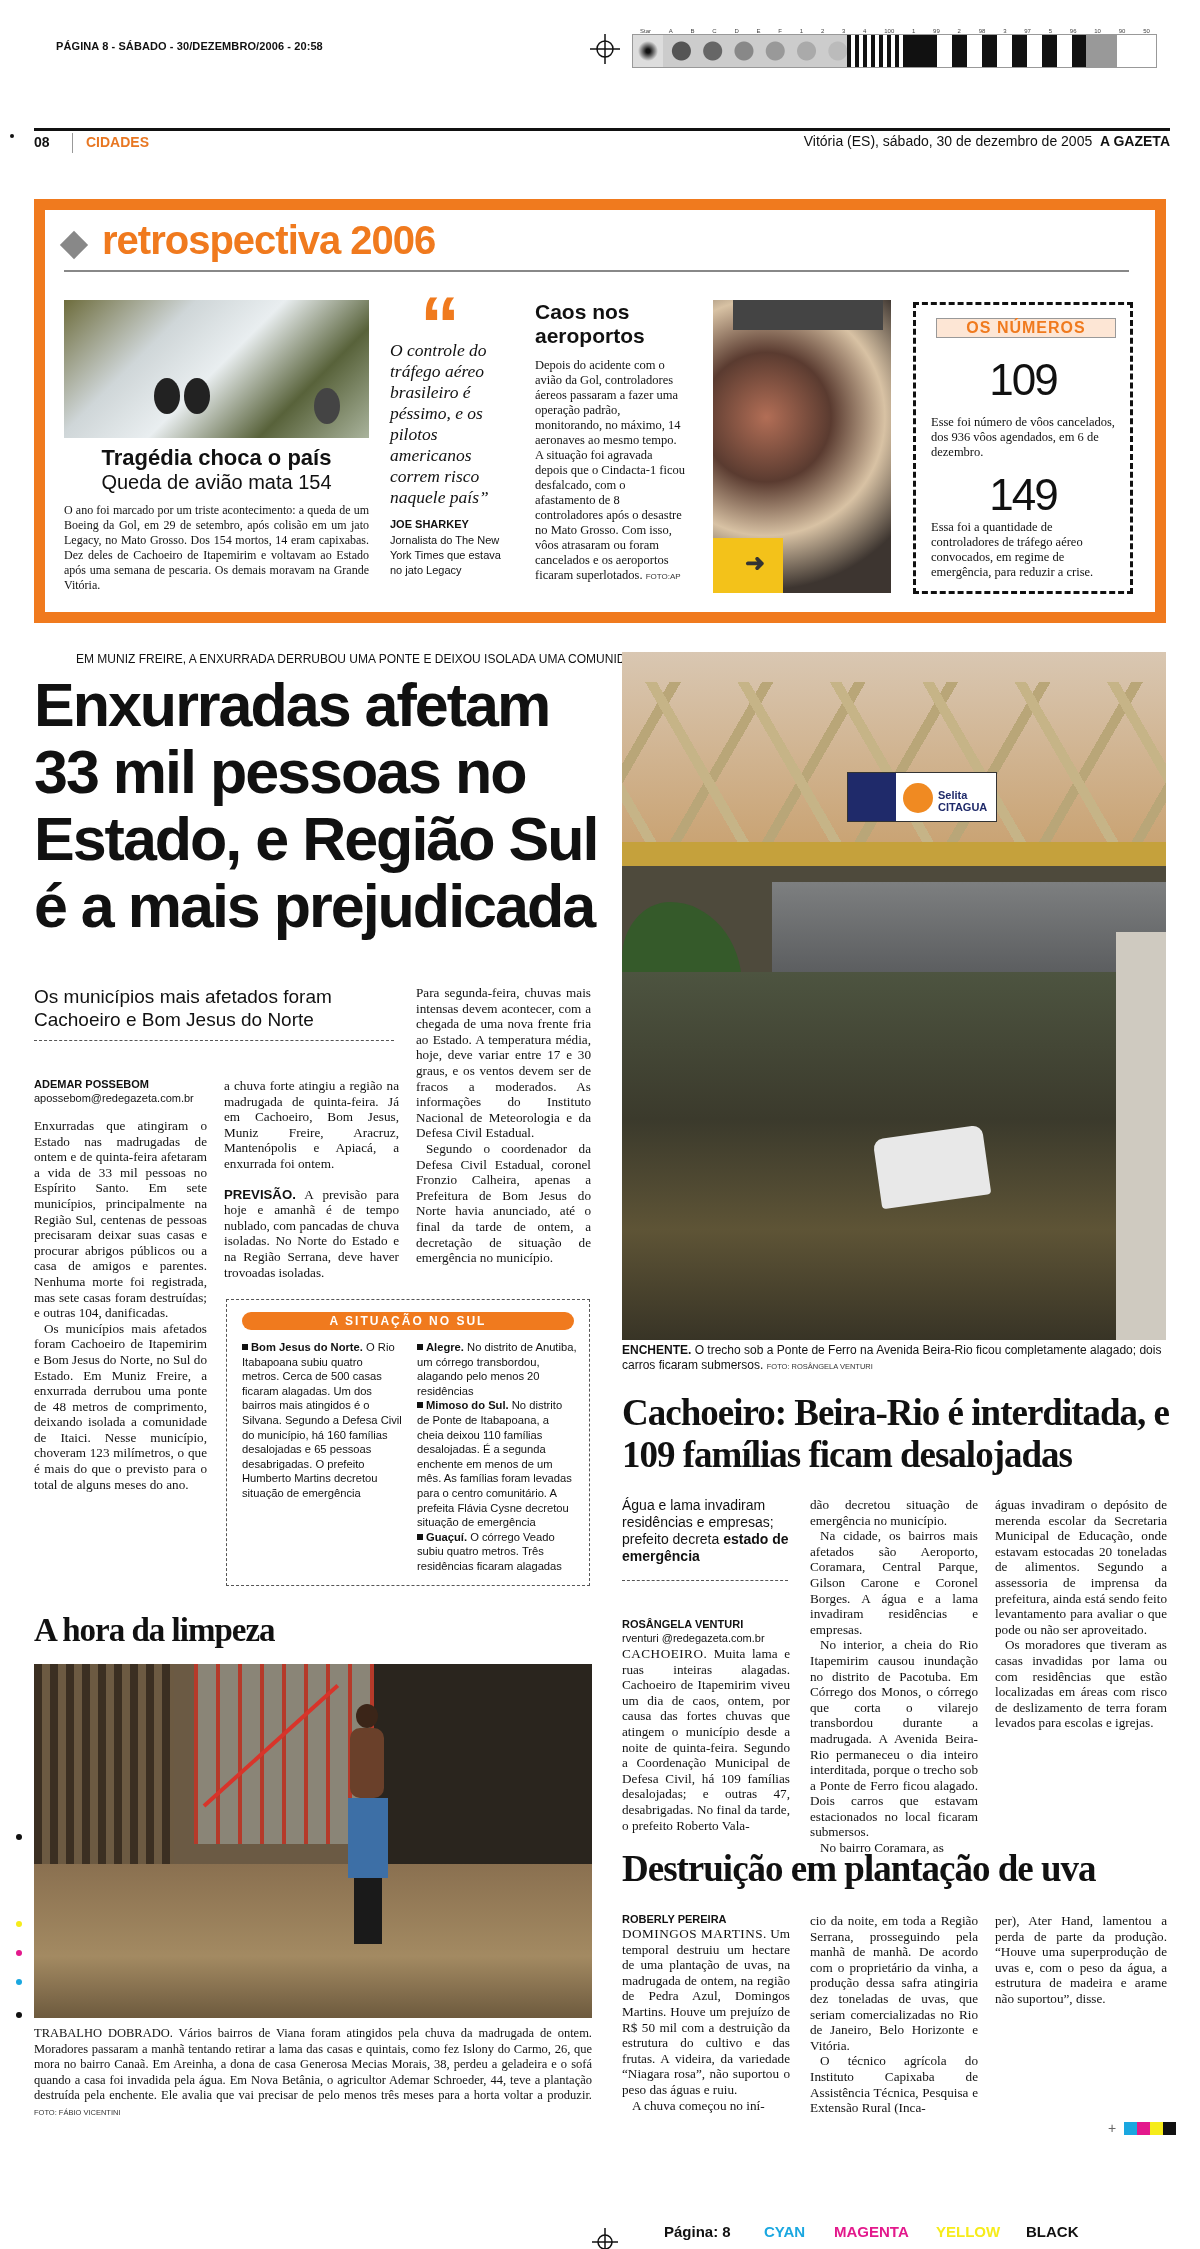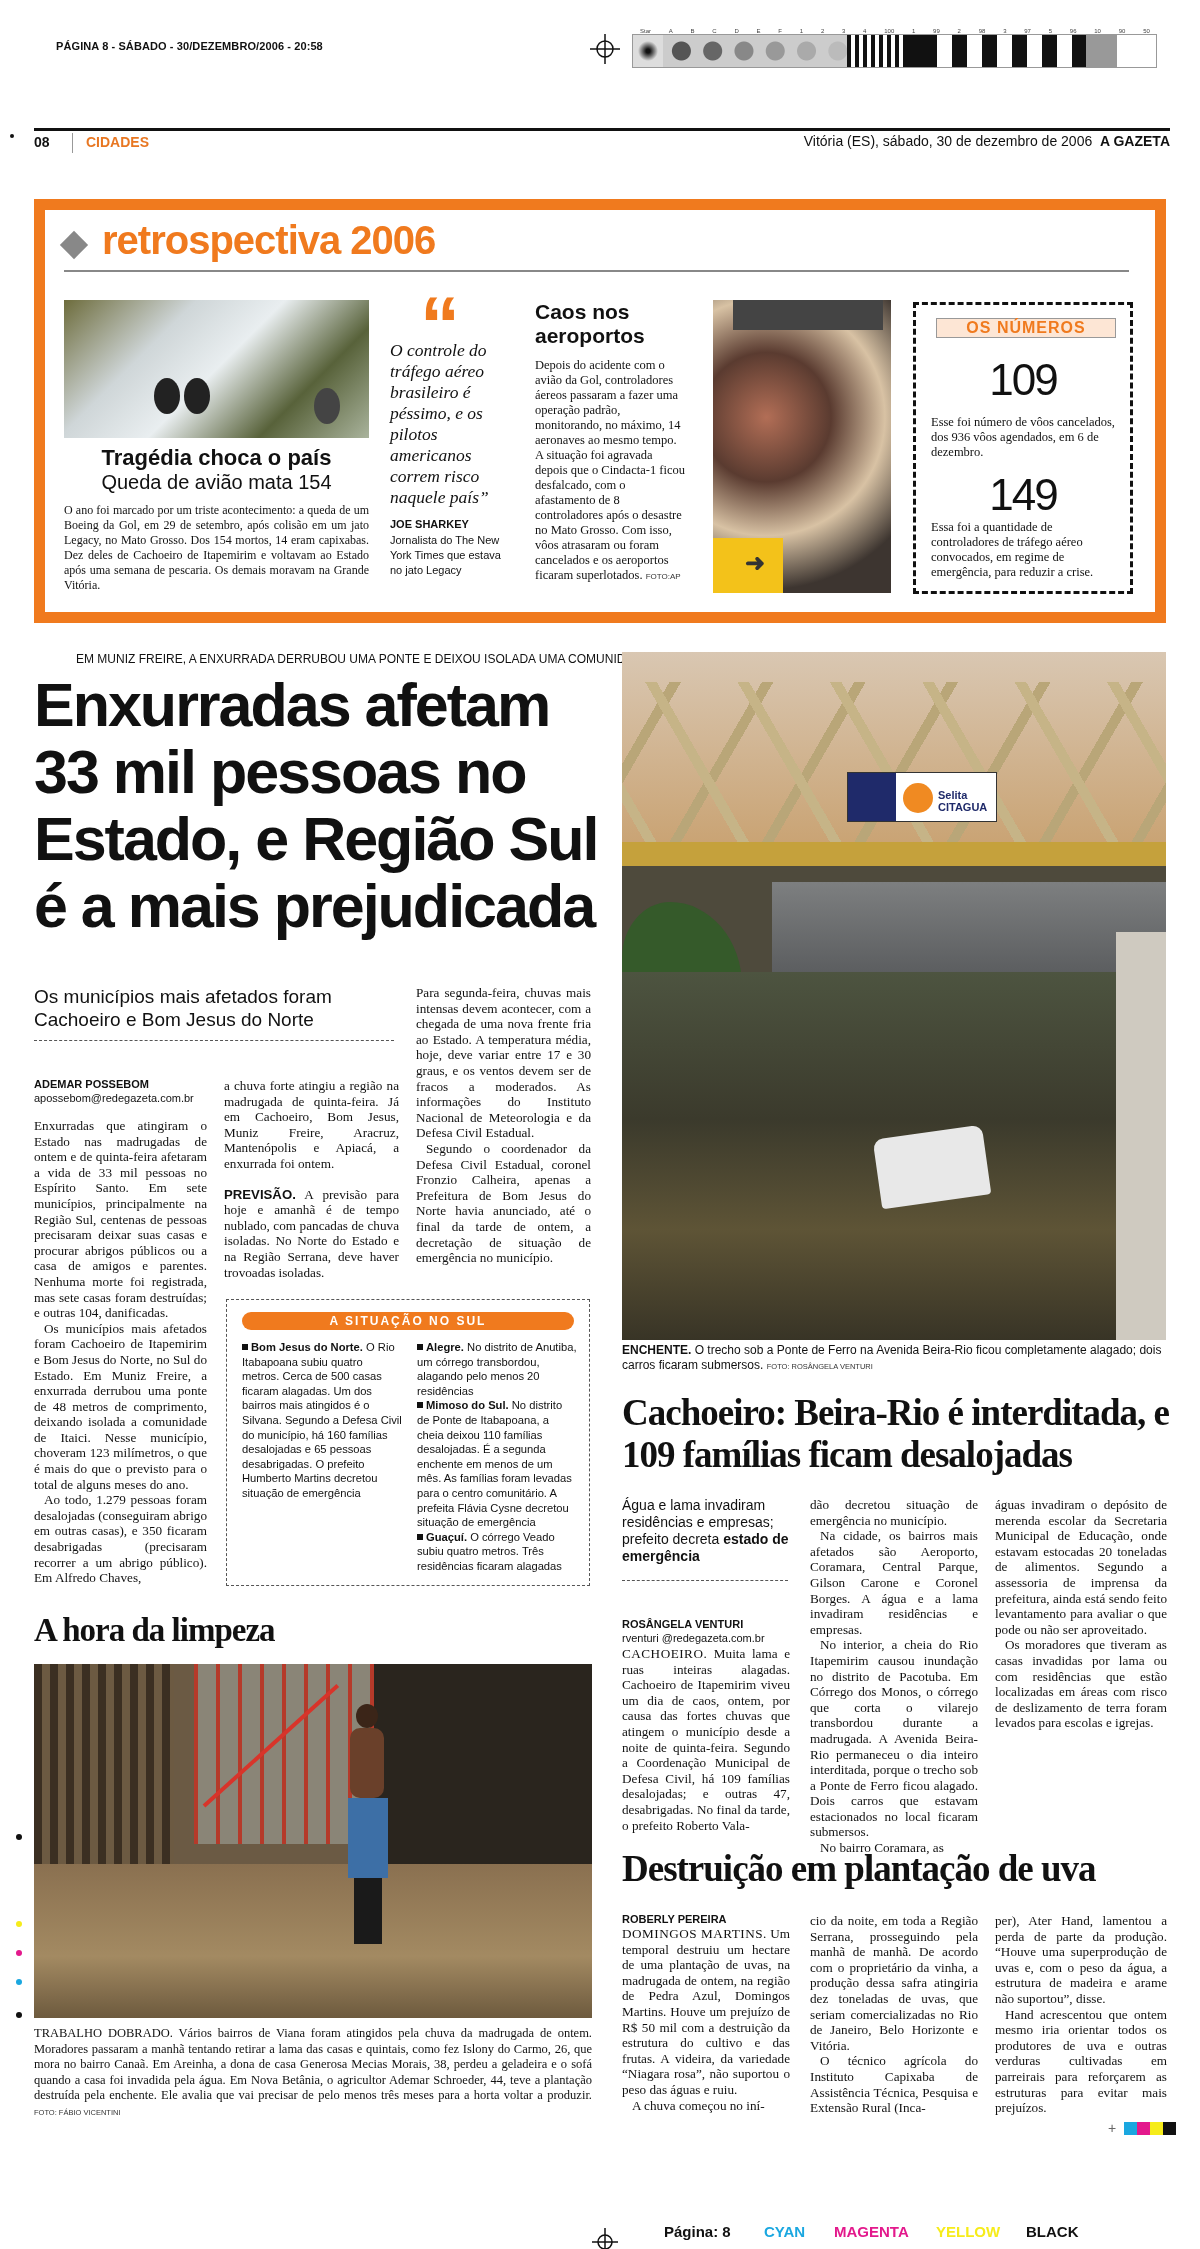--- a/index.html
+++ b/index.html
@@ -176,21 +176,21 @@
   <div class="cell" style="width:30px;background:#111"></div>
   <div class="cell" style="width:150px;background:repeating-linear-gradient(90deg,#fff 0 15px,#111 15px 30px)"></div>
   <div class="cell" style="width:30px;background:#999"></div>
   <div class="cell" style="width:40px;background:#fff;border-left:1px solid #999"></div>
 </div>
 
 <div id="rule-top" class="abs"></div>
 <div id="page-number" class="abs cond">08</div>
 <div id="page-sep" class="abs"></div>
 <div id="section-name" class="abs cond">CIDADES</div>
-<div id="dateline" class="abs cond"><span>Vitória (ES), sábado, 30 de dezembro de 2006</span>&nbsp; <b>A GAZETA</b></div>
+<div id="dateline" class="abs cond"><span>Vitória (ES), sábado, 30 de dezembro de 2005</span>&nbsp; <b>A GAZETA</b></div>
 
 <div id="retro-box" class="abs"></div>
 <div id="retro-diamond" class="abs"></div>
 <div id="retro-title" class="abs cond">retrospectiva 2006</div>
 <div id="retro-rule" class="abs"></div>
 
 <div id="crash-photo" class="abs">
   <div class="wheel" style="left:90px;top:78px"></div>
   <div class="wheel" style="left:120px;top:78px"></div>
   <div class="wheel" style="left:250px;top:88px;background:#444"></div>
@@ -222,21 +222,20 @@
 <div id="kicker" class="abs cond">EM MUNIZ FREIRE, A ENXURRADA DERRUBOU UMA PONTE E DEIXOU ISOLADA UMA COMUNIDADE</div>
 <h1 id="main-headline" class="abs cond">Enxurradas afetam 33 mil pessoas no Estado, e Região Sul é a mais prejudicada</h1>
 <div id="main-deck" class="abs cond">Os municípios mais afetados foram Cachoeiro e Bom Jesus do Norte</div>
 <div id="deck-rule" class="abs"></div>
 <div id="byline-1" class="abs sans">ADEMAR POSSEBOM</div>
 <div id="email-1" class="abs sans">apossebom@redegazeta.com.br</div>
 
 <div id="col1" class="abs body-text">
   <p class="noindent">Enxurradas que atingiram o Estado nas madrugadas de ontem e de quinta-feira afetaram a vida de 33 mil pessoas no Espírito Santo. Em sete municípios, principalmente na Região Sul, centenas de pessoas precisaram deixar suas casas e procurar abrigos públicos ou a casa de amigos e parentes. Nenhuma morte foi registrada, mas sete casas foram destruídas; e outras 104, danificadas.</p>
   <p>Os municípios mais afetados foram Cachoeiro de Itapemirim e Bom Jesus do Norte, no Sul do Estado. Em Muniz Freire, a enxurrada derrubou uma ponte de 48 metros de comprimento, deixando isolada a comunidade de Itaici. Nesse município, choveram 123 milímetros, o que é mais do que o previsto para o total de alguns meses do ano.</p>
-  <p>Ao todo, 1.279 pessoas foram desalojadas (conseguiram abrigo em outras casas), e 350 ficaram desabrigadas (precisaram recorrer a um abrigo público). Em Alfredo Chaves,</p>
 </div>
 <div id="col2" class="abs body-text">
   <p class="noindent">a chuva forte atingiu a região na madrugada de quinta-feira. Já em Cachoeiro, Bom Jesus, Muniz Freire, Aracruz, Mantenópolis e Apiacá, a enxurrada foi ontem.</p>
   <p class="noindent" style="margin-top:15px"><span id="previsao-lead">PREVISÃO.</span> <span>A previsão para hoje e amanhã é de tempo nublado, com pancadas de chuva isoladas. No Norte do Estado e na Região Serrana, deve haver trovoadas isoladas.</span></p>
 </div>
 <div id="col3" class="abs body-text">
   <p class="noindent">Para segunda-feira, chuvas mais intensas devem acontecer, com a chegada de uma nova frente fria ao Estado. A temperatura média, hoje, deve variar entre 17 e 30 graus, e os ventos devem ser de fracos a moderados. As informações do Instituto Nacional de Meteorologia e da Defesa Civil Estadual.</p>
   <p>Segundo o coordenador da Defesa Civil Estadual, coronel Fronzio Calheira, apenas a Prefeitura de Bom Jesus do Norte havia anunciado, até o final da tarde de ontem, a decretação de situação de emergência no município.</p>
 </div>
 
@@ -308,21 +307,20 @@
 <div id="uva-col1" class="abs body-text">
   <p class="noindent"><span class="smallcaps">DOMINGOS MARTINS.</span> <span>Um temporal destruiu um hectare de uma plantação de uvas, na madrugada de ontem, na região de Pedra Azul, Domingos Martins. Houve um prejuízo de R$ 50 mil com a destruição da estrutura do cultivo e das frutas. A videira, da variedade “Niagara rosa”, não suportou o peso das águas e ruiu.</span></p>
   <p>A chuva começou no iní-</p>
 </div>
 <div id="uva-col2" class="abs body-text">
   <p class="noindent">cio da noite, em toda a Região Serrana, prosseguindo pela manhã de manhã. De acordo com o proprietário da vinha, a produção dessa safra atingiria dez toneladas de uvas, que seriam comercializadas no Rio de Janeiro, Belo Horizonte e Vitória.</p>
   <p>O técnico agrícola do Instituto Capixaba de Assistência Técnica, Pesquisa e Extensão Rural (Inca-</p>
 </div>
 <div id="uva-col3" class="abs body-text">
   <p class="noindent">per), Ater Hand, lamentou a perda de parte da produção. “Houve uma superprodução de uvas e, com o peso da água, a estrutura de madeira e arame não suportou”, disse.</p>
-  <p>Hand acrescentou que ontem mesmo iria orientar todos os produtores de uva e outras verduras cultivadas em parreirais para reforçarem as estruturas para evitar mais prejuízos.</p>
 </div>
 
 <div id="color-swatches" class="abs">
   <span class="plus">+</span>
   <span class="sw" style="background:#1aa7e0"></span>
   <span class="sw" style="background:#e3198c"></span>
   <span class="sw" style="background:#f6ec1a"></span>
   <span class="sw" style="background:#111"></span>
 </div>
 <div class="side-dot" style="left:16px;top:1834px;background:#111"></div>

